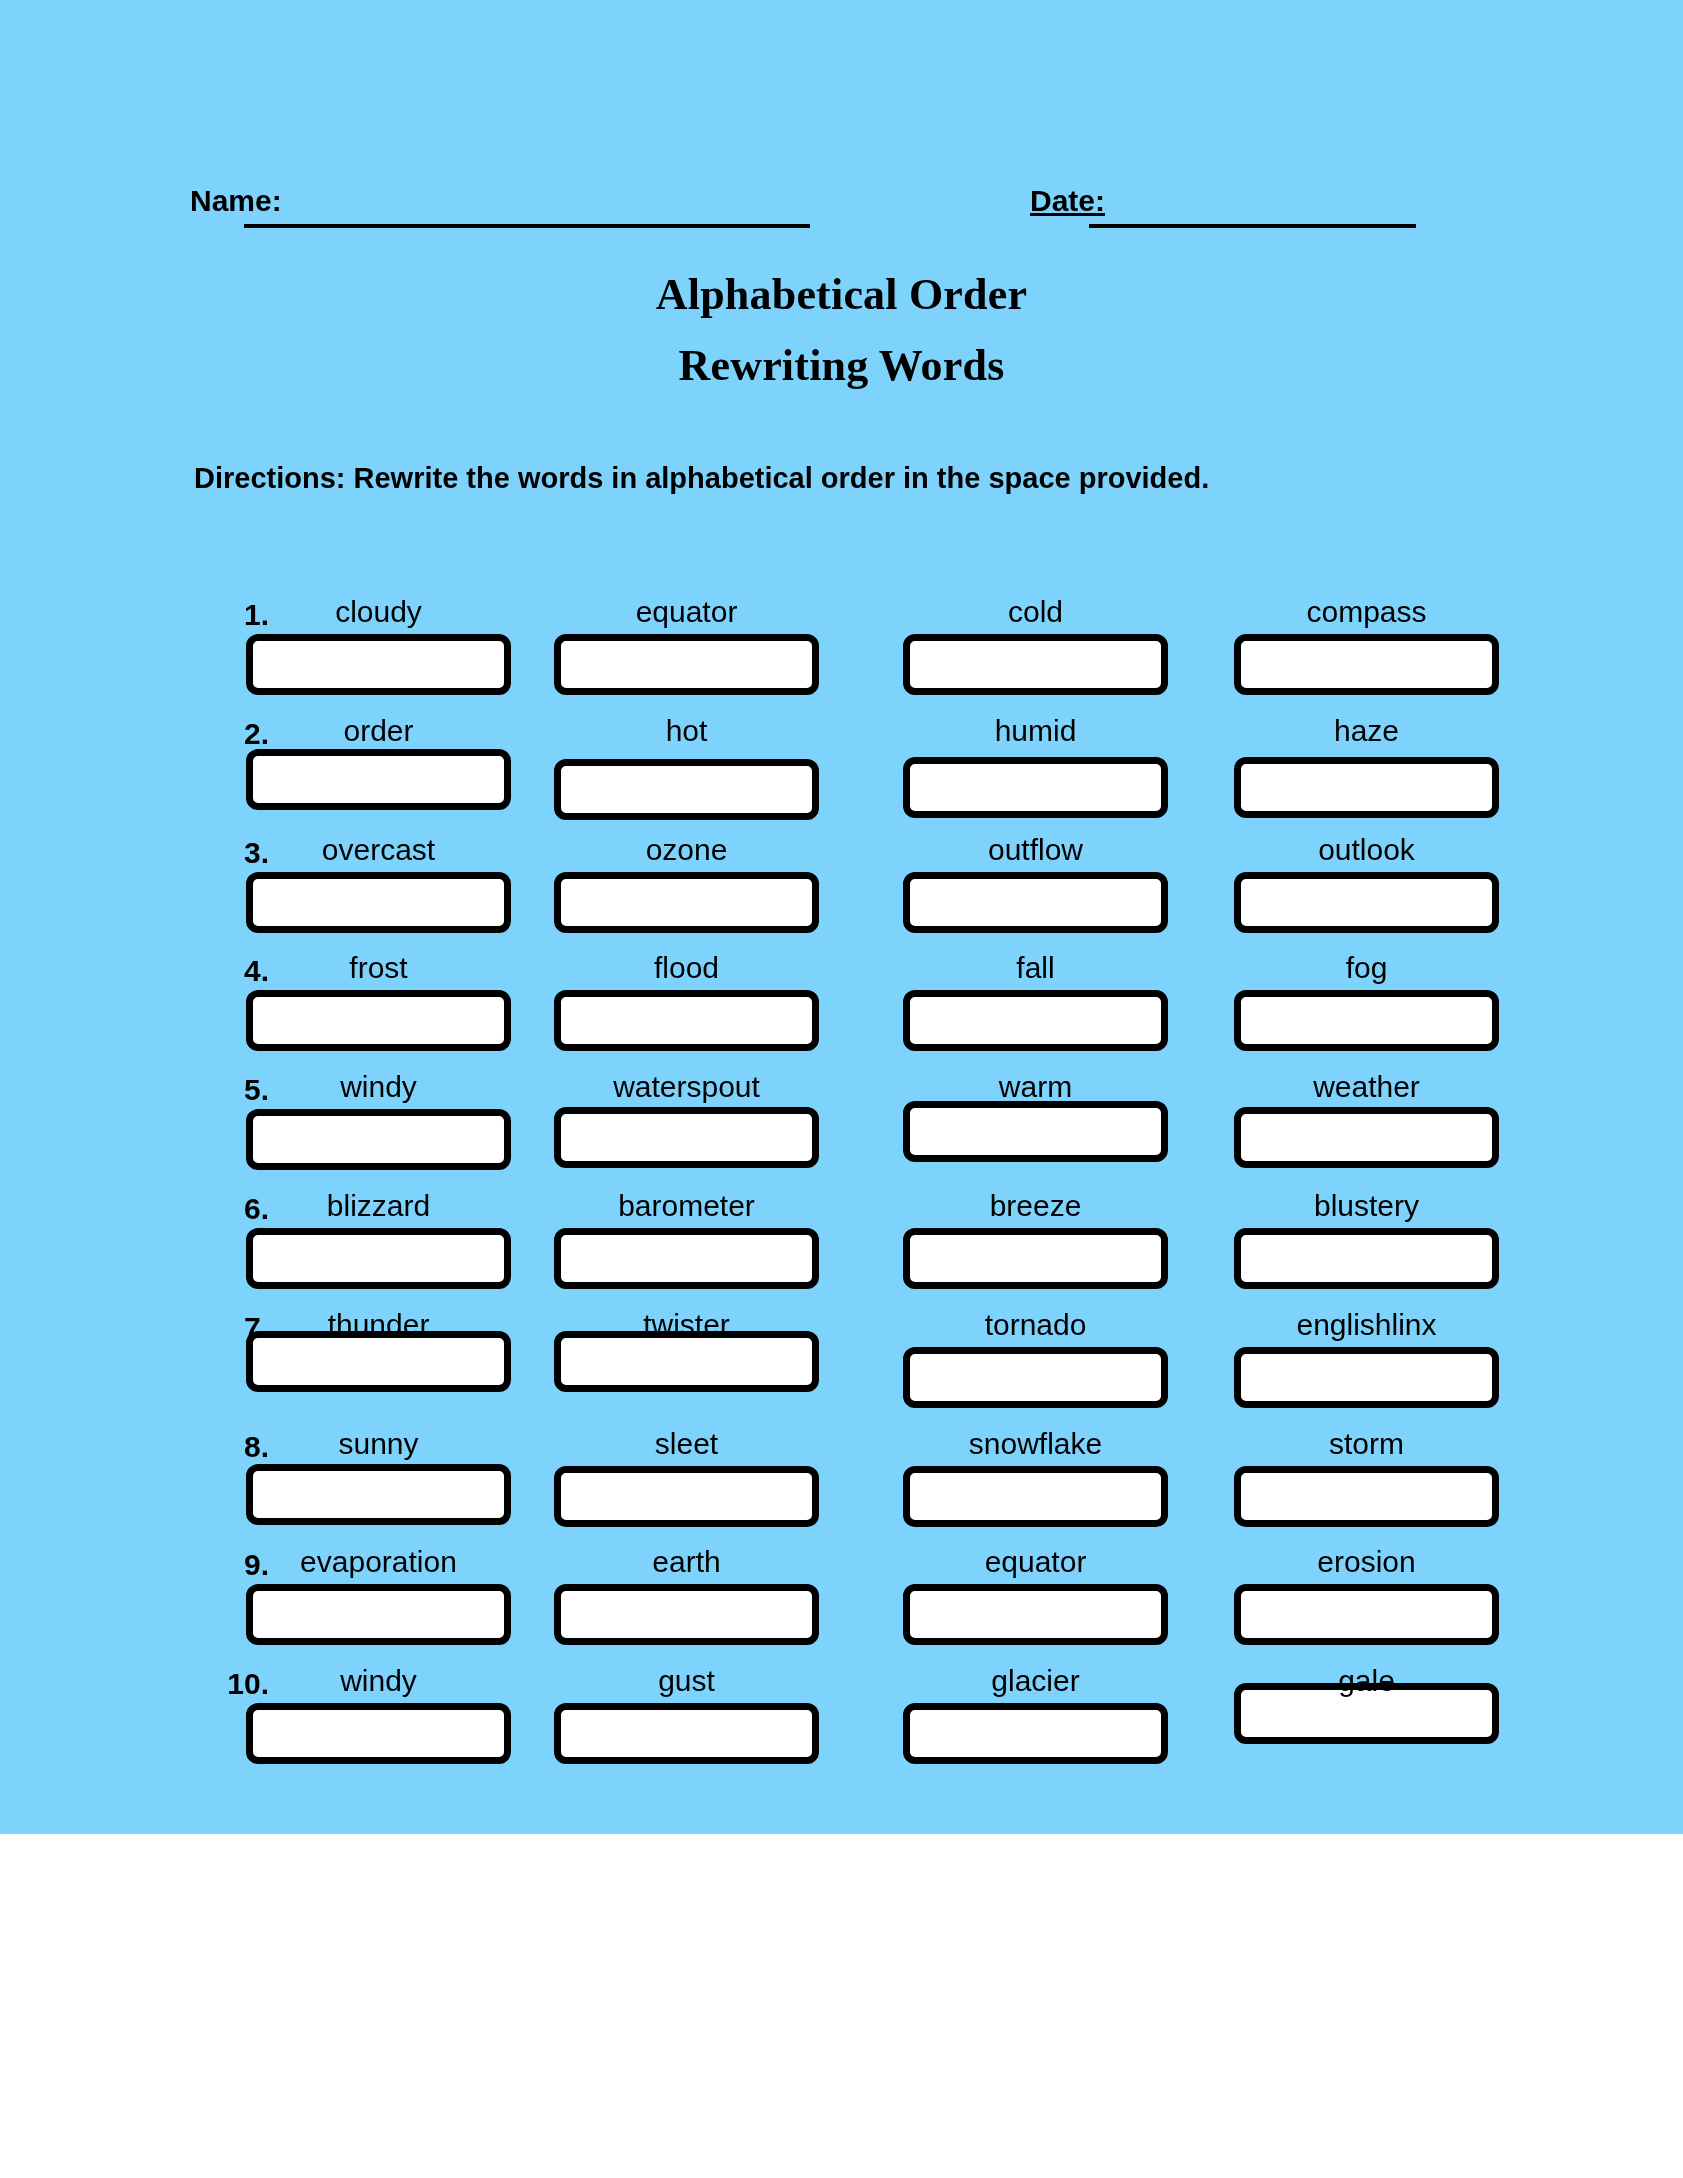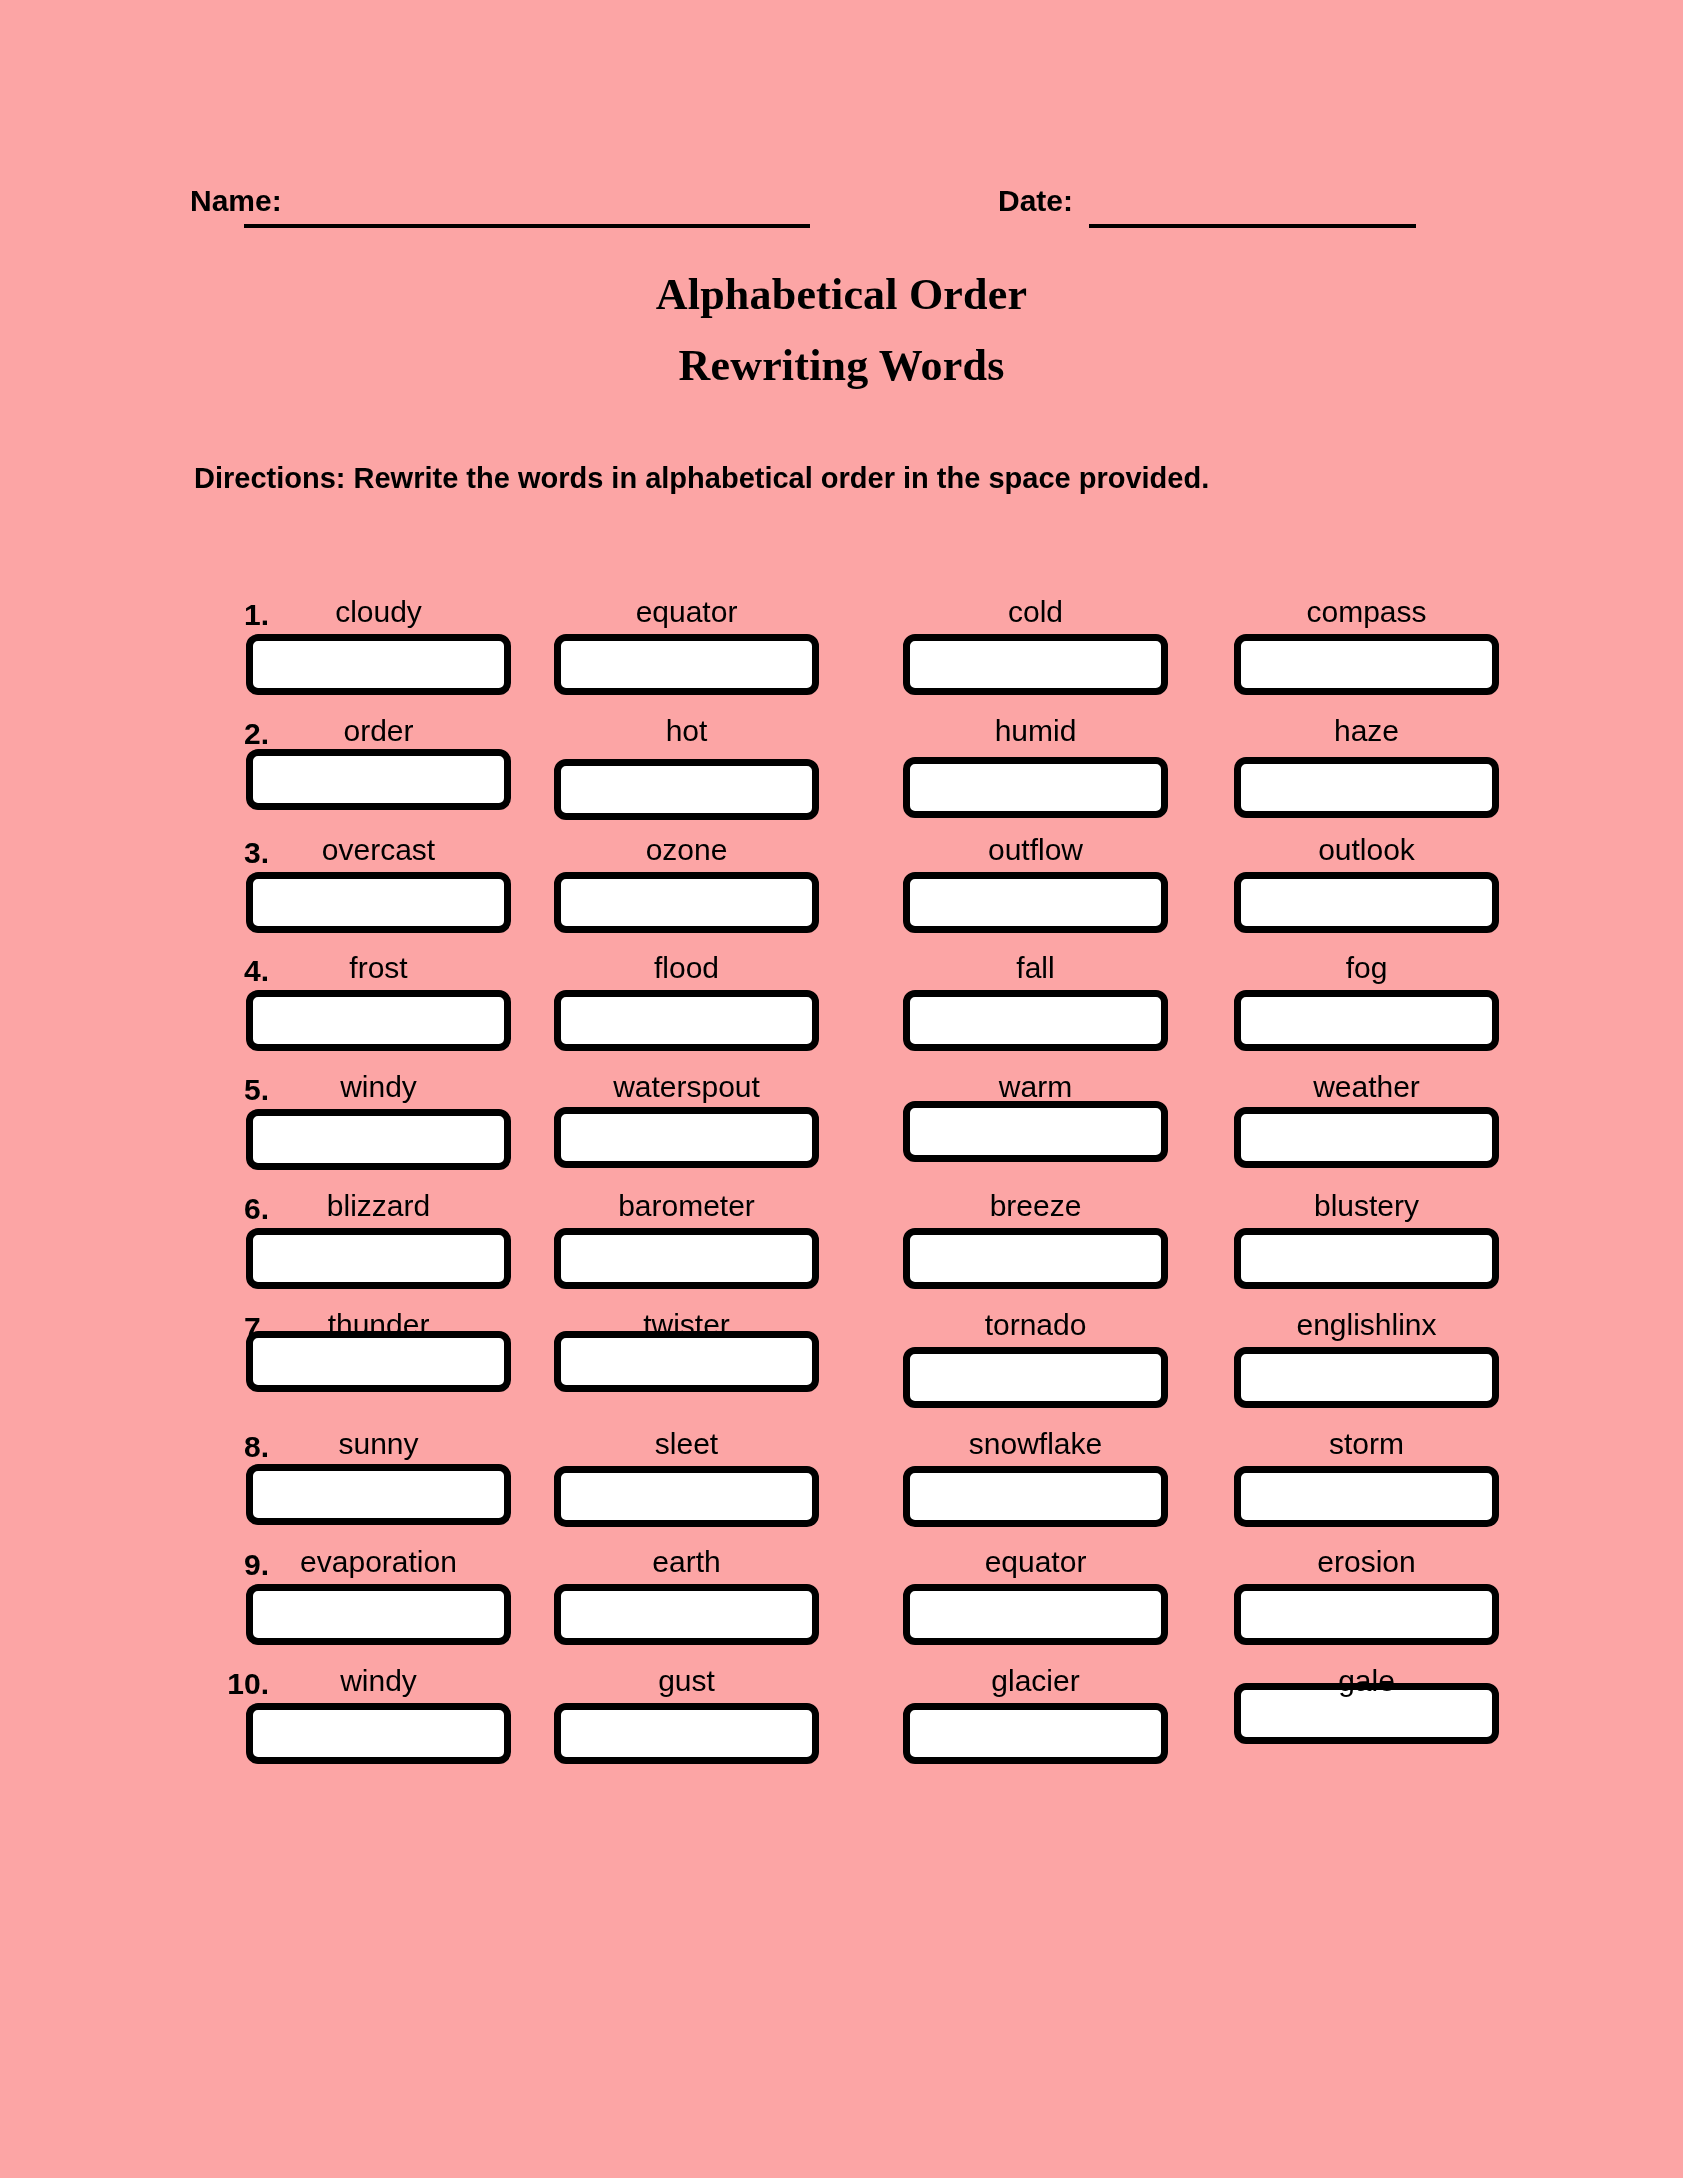--- a/index.html
+++ b/index.html
@@ -3,22 +3,22 @@
 <meta charset="utf-8">
 <style>
   html, body {
     margin: 0;
     padding: 0;
     background: #ffffff;
   }
   .page {
     position: relative;
     width: 1683px;
-    height: 2178px;
-    background: #fca5a5;
+    height: 1834px;
+    background: #7dd3fc;
     font-family: "Liberation Sans", sans-serif;
     overflow: hidden;
   }
 
   
   .hdr-row {
     position: absolute;
     left: 0;
     top: 184px;
     width: 1683px;
@@ -27,21 +27,21 @@
   .hdr-label {
     position: absolute;
     font-family: "Liberation Sans", sans-serif;
     font-weight: bold;
     font-size: 30px;
     color: #000000;
     line-height: 34px;
     white-space: nowrap;
   }
   .hdr-name-label { left: 190px; top: 0px; }
-  .hdr-date-label { left: 998px; top: 0px; }
+  .hdr-date-label { left: 1030px; top: 0px; text-decoration: underline; }
   .hdr-line {
     position: absolute;
     height: 0;
     border-bottom: 4px solid #000000;
   }
   .hdr-name-line { left: 244px; top: 40px; width: 566px; }
   .hdr-date-line { left: 1089px; top: 40px; width: 327px; }
 
   
   .title-block {

